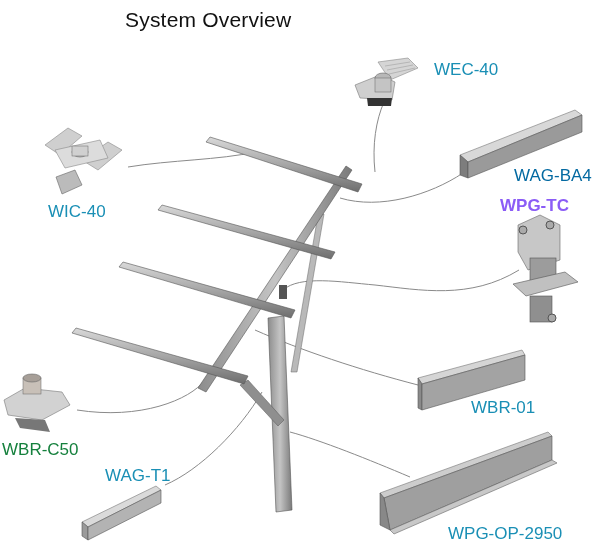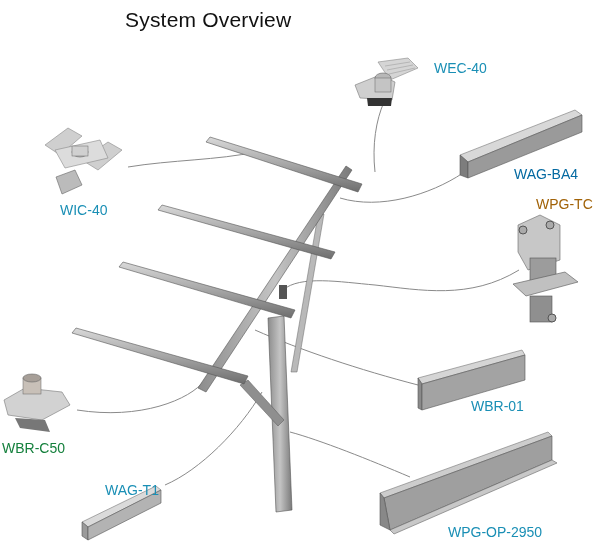--- a/index.html
+++ b/index.html
@@ -1,19 +1,19 @@
 <!DOCTYPE html>
 <html><head>
 <meta charset="utf-8">
 <style>
   html,body{margin:0;padding:0;background:#ffffff;}
   body{width:605px;height:554px;position:relative;overflow:hidden;font-family:"Liberation Sans",sans-serif;}
   #stage{position:absolute;left:0;top:0;width:495px;height:554px;padding-left:44px;}
   .title{position:absolute;left:125px;top:8px;font-size:21px;color:#111;letter-spacing:0.2px;}
-  .lbl{position:absolute;font-size:14px;color:#1a8fb5;white-space:nowrap;}
+  .lbl{position:absolute;font-size:17px;color:#1a8fb5;white-space:nowrap;}
   svg{position:absolute;left:0;top:0;}
 </style>
 </head>
 <body>
 
 <div id="stage">
 
   <div class="title">System Overview</div>
 
   <svg width="605" height="554" viewBox="0 0 605 554">
@@ -120,20 +120,20 @@
 
     <g>
       <polygon points="380,493 548,432 552,436 384,498" fill="#cdcdcd" stroke="#777" stroke-width="0.6"></polygon>
       <polygon points="384,498 552,436 552,460 390,530" fill="#9f9f9f" stroke="#555" stroke-width="0.6"></polygon>
       <polygon points="390,530 552,460 557,463 394,534" fill="#c8c8c8" stroke="#666" stroke-width="0.6"></polygon>
       <polygon points="380,493 384,498 390,530 380,525" fill="#888" stroke="#555" stroke-width="0.6"></polygon>
     </g>
   </svg>
 
   <div class="lbl" style="left: 434px; top: 60px; color: rgb(26, 143, 181);">WEC-40</div>
-  <div class="lbl" style="left: 60px; top: 202px; color: rgb(26, 143, 181);">WIC-40</div>
+  <div class="lbl" style="left: 48px; top: 202px; color: rgb(26, 143, 181);">WIC-40</div>
   <div class="lbl" style="left: 514px; top: 166px; color: #0369a1;">WAG-BA4</div>
-  <div class="lbl" style="left: 536px; top: 196px; color: #a16207;">WPG-TC</div>
+  <div class="lbl" style="left: 500px; top: 196px; color: #8b5cf6; font-weight: bold;">WPG-TC</div>
   <div class="lbl" style="left: 471px; top: 398px; color: rgb(26, 143, 181);">WBR-01</div>
   <div class="lbl" style="left: 2px; top: 440px; color: #15803d;">WBR-C50</div>
-  <div class="lbl" style="left: 105px; top: 466px; color: rgb(26, 143, 181); margin-top: 16px;">WAG-T1</div>
+  <div class="lbl" style="left: 105px; top: 466px; color: rgb(26, 143, 181);">WAG-T1</div>
   <div class="lbl" style="left: 448px; top: 517px; color: rgb(26, 143, 181); margin-top: 7px;">WPG-OP-2950</div>
 </div>
 
 </body></html>

